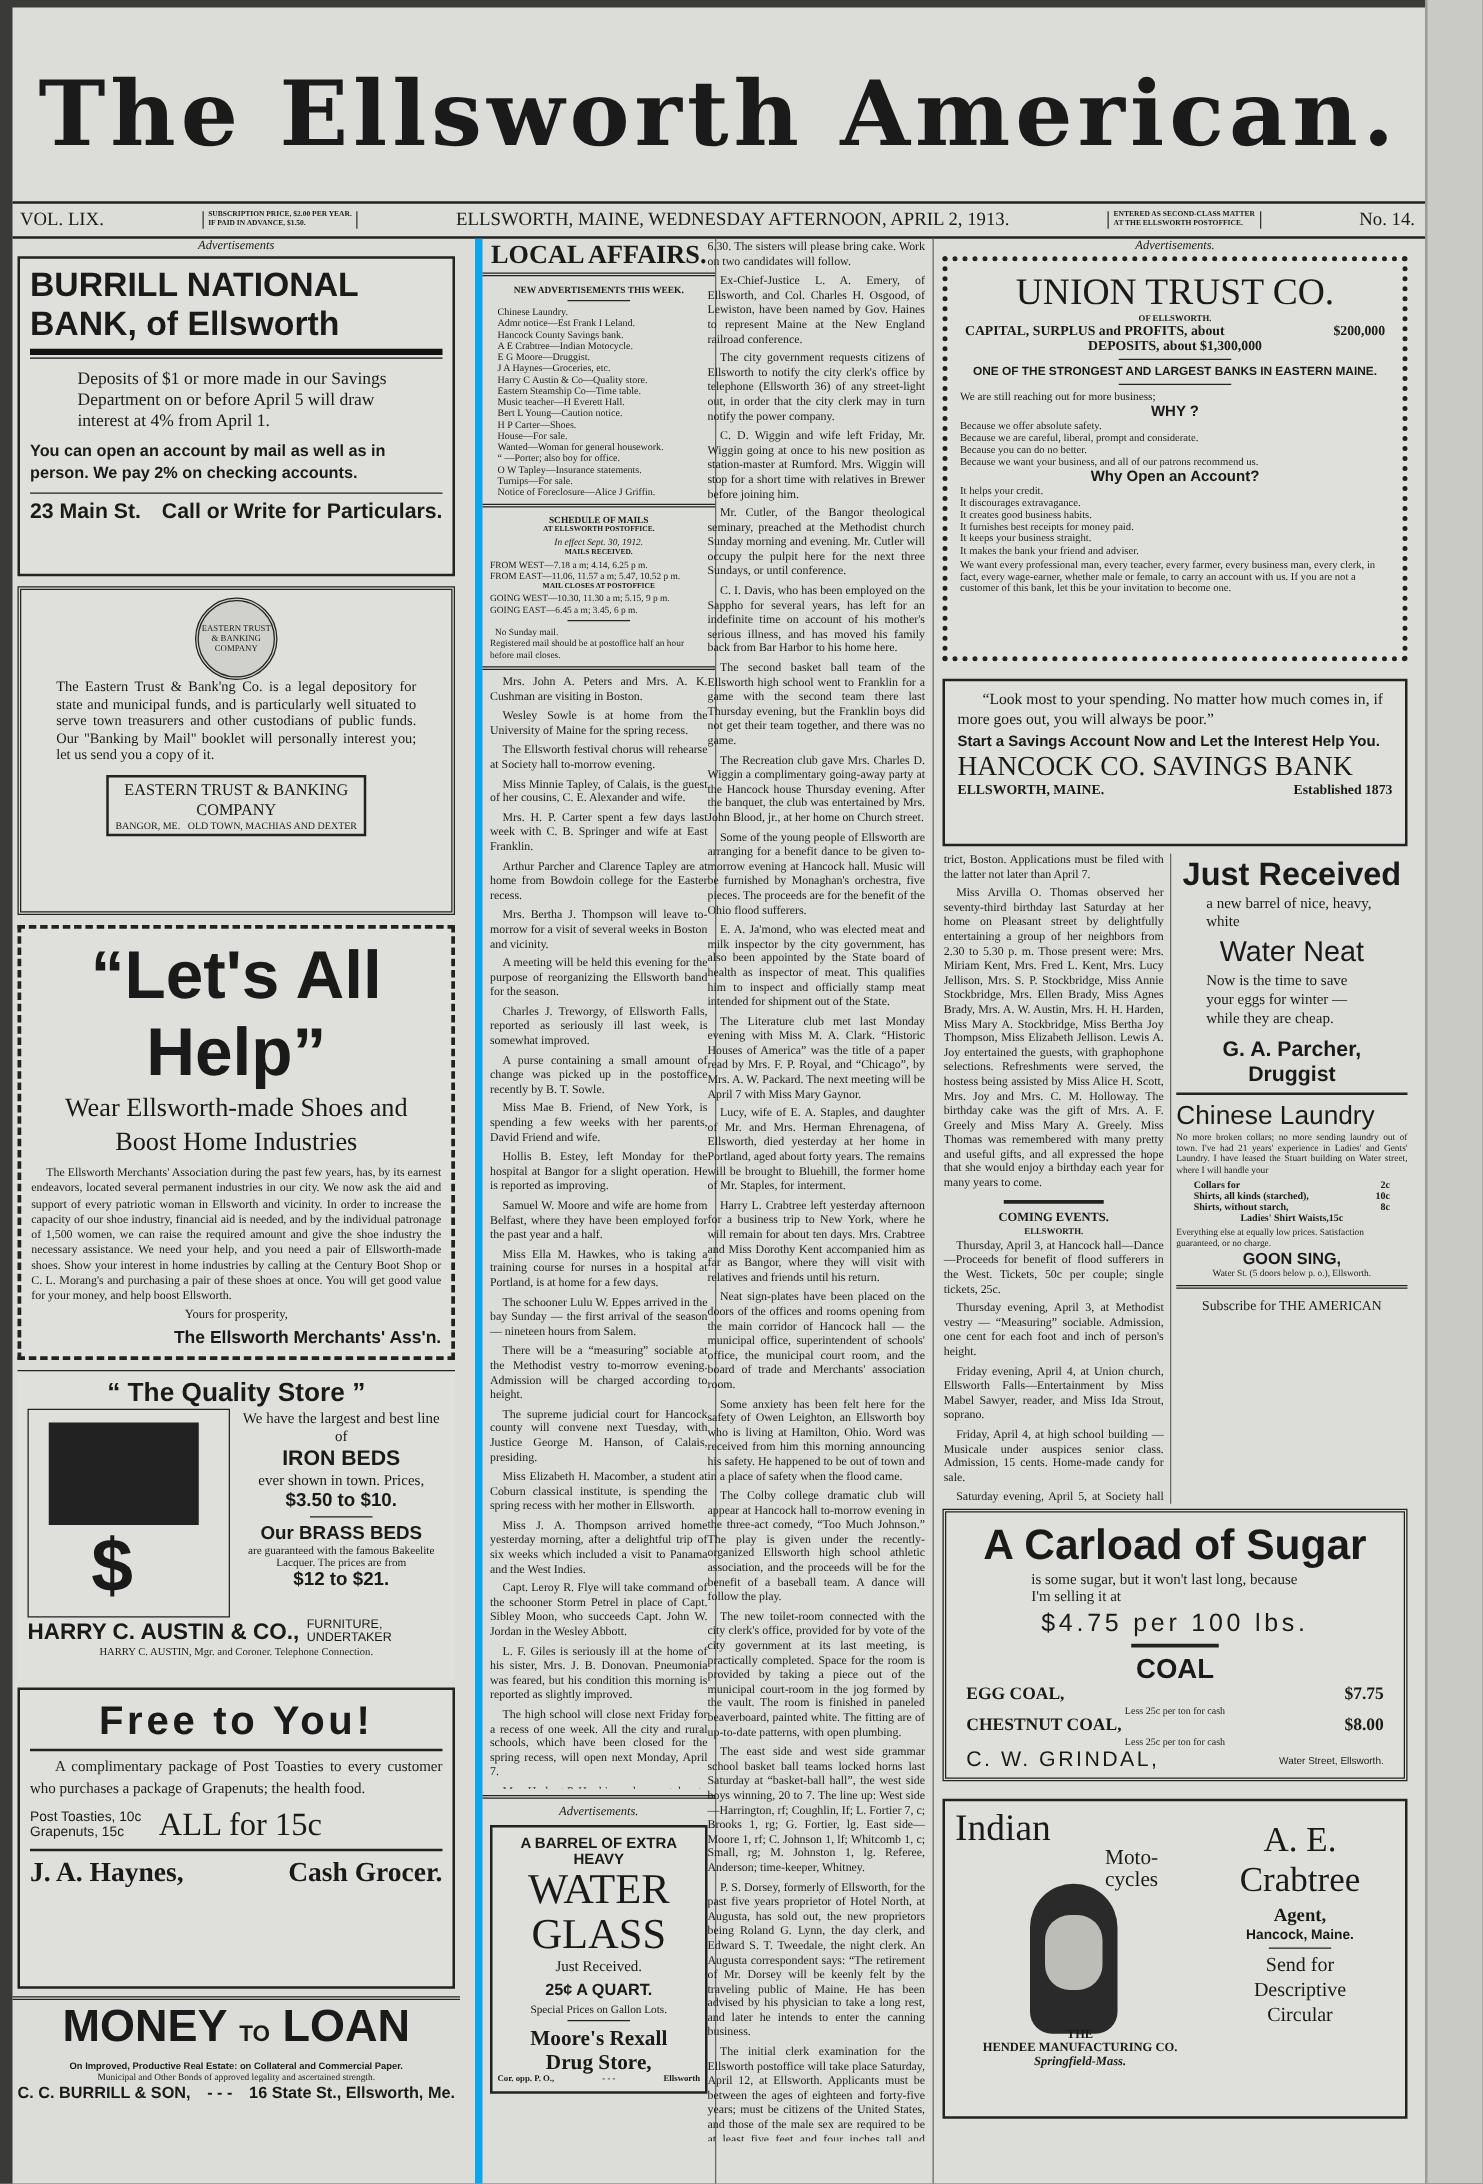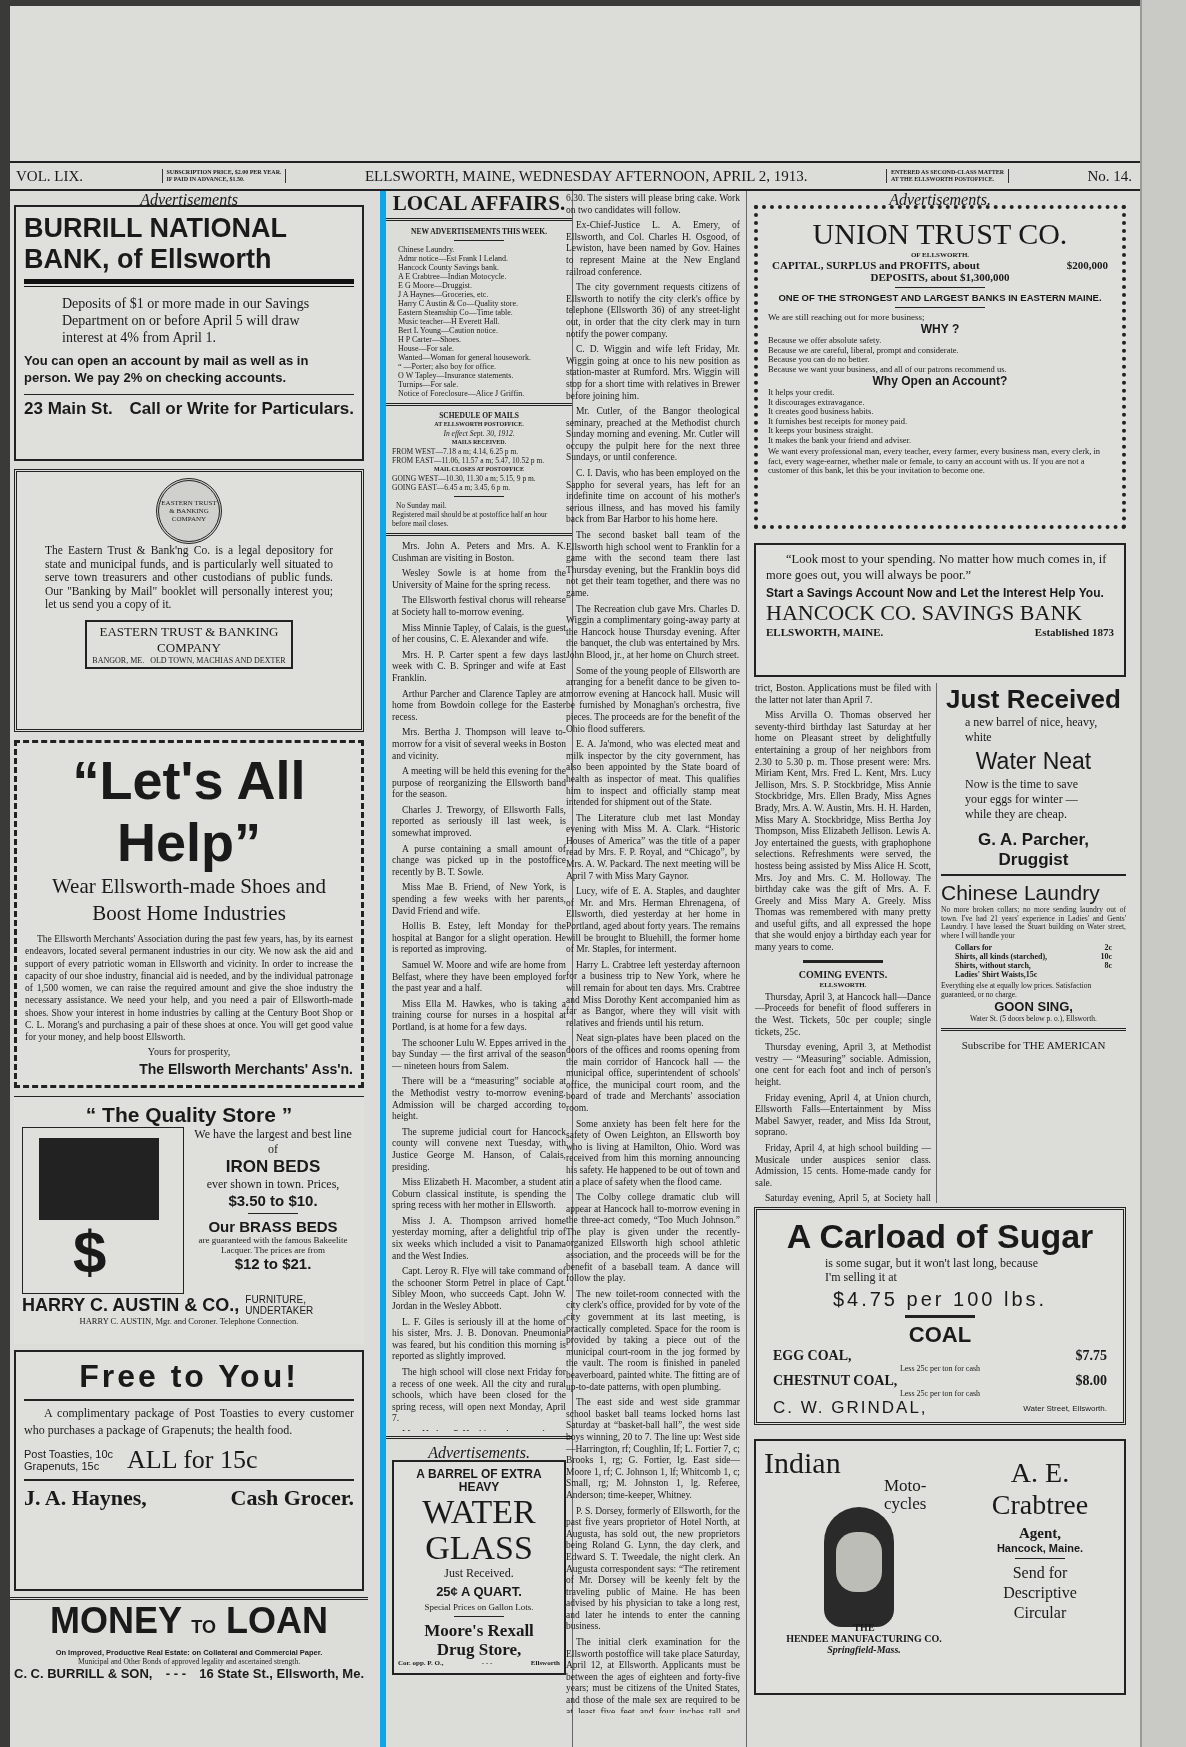--- a/index.html
+++ b/index.html
@@ -8,39 +8,40 @@
   .rightedge{position:absolute;left:1140px;top:0;width:46px;height:1747px;background:#c9c9c5;border-left:2px solid #9a9a96;}
   .masthead{position:absolute;left:0;top:40px;width:1130px;text-align:center;font-family:"DejaVu Serif",serif;font-weight:bold;font-size:72px;letter-spacing:4px;line-height:90px;}
   .dateline{position:absolute;left:0;top:155px;width:1130px;height:26px;border-top:2px solid #222;border-bottom:2px solid #222;display:flex;align-items:center;justify-content:space-between;font-size:15px;gap:43px;}
   .dateline .vol{padding-left:6px;}
   .dateline .tiny{font-size:6px;line-height:7px;font-weight:bold;border-left:1px solid #333;border-right:1px solid #333;padding:0 4px;}
   .col{position:absolute;top:185px;bottom:0;}
   .col1{left:0;width:358px;}
   .col2{left:370px;width:186px;border-left:6px solid #0ea5e9;border-right:1px solid #666;}
   .col3{left:550px;width:186px;border-right:1px solid #666;}
   .col4{left:740px;width:380px;}
-  .adlabel{font-size:16px;text-align:center;font-style:italic;height:12px;}
+  .adlabel{font-size:10px;text-align:center;font-style:italic;height:12px;}
   .box{border:2px solid #222;margin:2px 4px;padding:6px 8px;background:#dfdfdb;position:relative;}
   .sans{font-family:"Liberation Sans","DejaVu Sans",sans-serif;}
   .c{text-align:center;}
   .b{font-weight:bold;}
   .news{font-size:9.5px;line-height:11.6px;text-align:justify;padding:0 6px;}
   .news p{margin:0 0 4px 0;text-indent:10px;}
   .rule{border-top:2px solid #222;margin:4px 0;}
   .drule{border-top:3px double #222;margin:5px 0;}
   .short{width:50px;border-top:1px solid #222;margin:4px auto;}
   .dotted{border:4px dotted #222;}
   .icon{display:inline-block;}
 </style>
 </head>
 <body>
 
 <div class="rightedge"></div>
 <div class="page">
 
+  <div class="masthead">The Ellsworth American.</div>
 
   <div class="dateline">
     <span class="vol">VOL. LIX.</span>
     <span class="tiny">
       <span>SUBSCRIPTION PRICE, $2.00 PER YEAR.</span><br>
       <span>IF PAID IN ADVANCE, $1.50.</span>
     </span>
     <span>ELLSWORTH, MAINE, WEDNESDAY AFTERNOON, APRIL 2, 1913.</span>
     <span class="tiny">
       <span>ENTERED AS SECOND-CLASS MATTER</span><br>
@@ -330,21 +331,21 @@
                 <span>2c</span>
               </div>
             <div style="display:flex;justify-content:space-between">
                 <span>Shirts, all kinds (starched),</span>
                 <span>10c</span>
               </div>
             <div style="display:flex;justify-content:space-between">
                 <span>Shirts, without starch,</span>
                 <span>8c</span>
               </div>
-            <div style="display:flex;justify-content:flex-start">
+            <div style="display:flex;justify-content:center">
                 <span>Ladies' Shirt Waists,</span>
                 <span>15c</span>
               </div>
           </div>
           <div style="font-size:7.5px;line-height:8.5px">Everything else at equally low prices. Satisfaction guaranteed, or no charge.</div>
           <div class="c sans b" style="font-size:13px">GOON SING,</div>
           <div class="c" style="font-size:7.5px">Water St. (5 doors below p. o.), Ellsworth.</div>
         </div>
         <div class="drule"></div>
         <div class="c" style="font-size:11px;margin-top:8px">Subscribe for THE AMERICAN</div>

